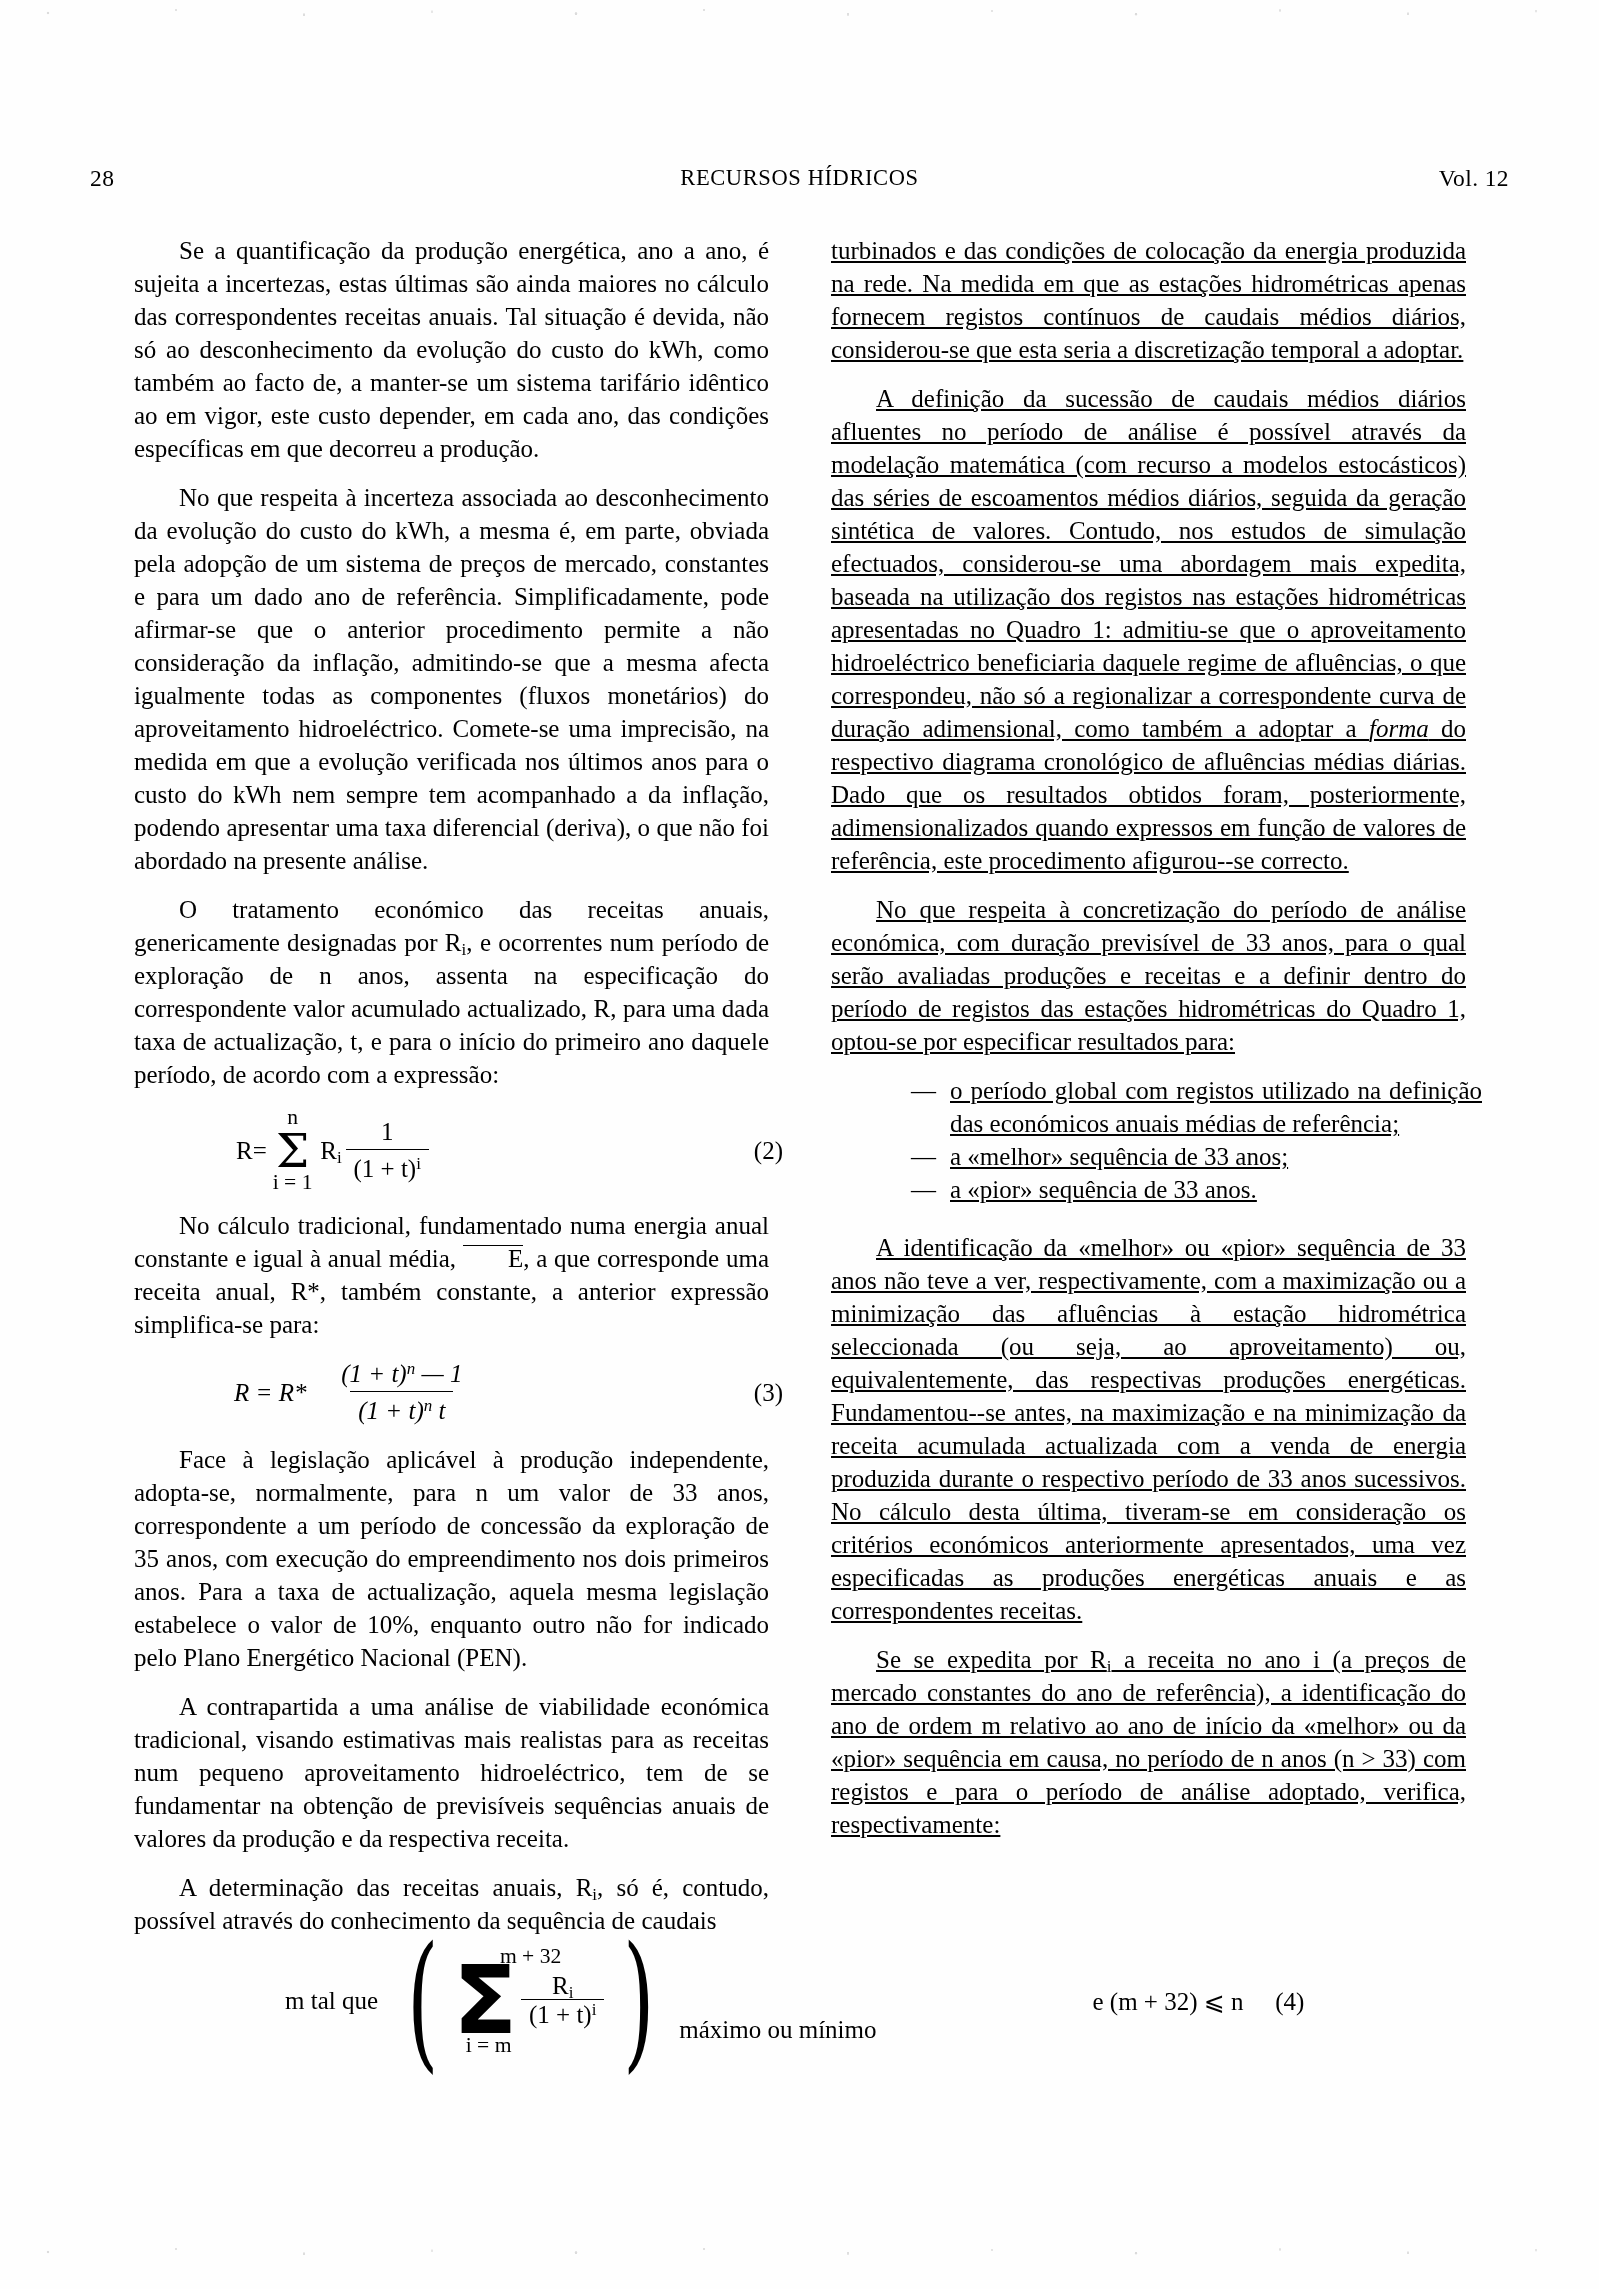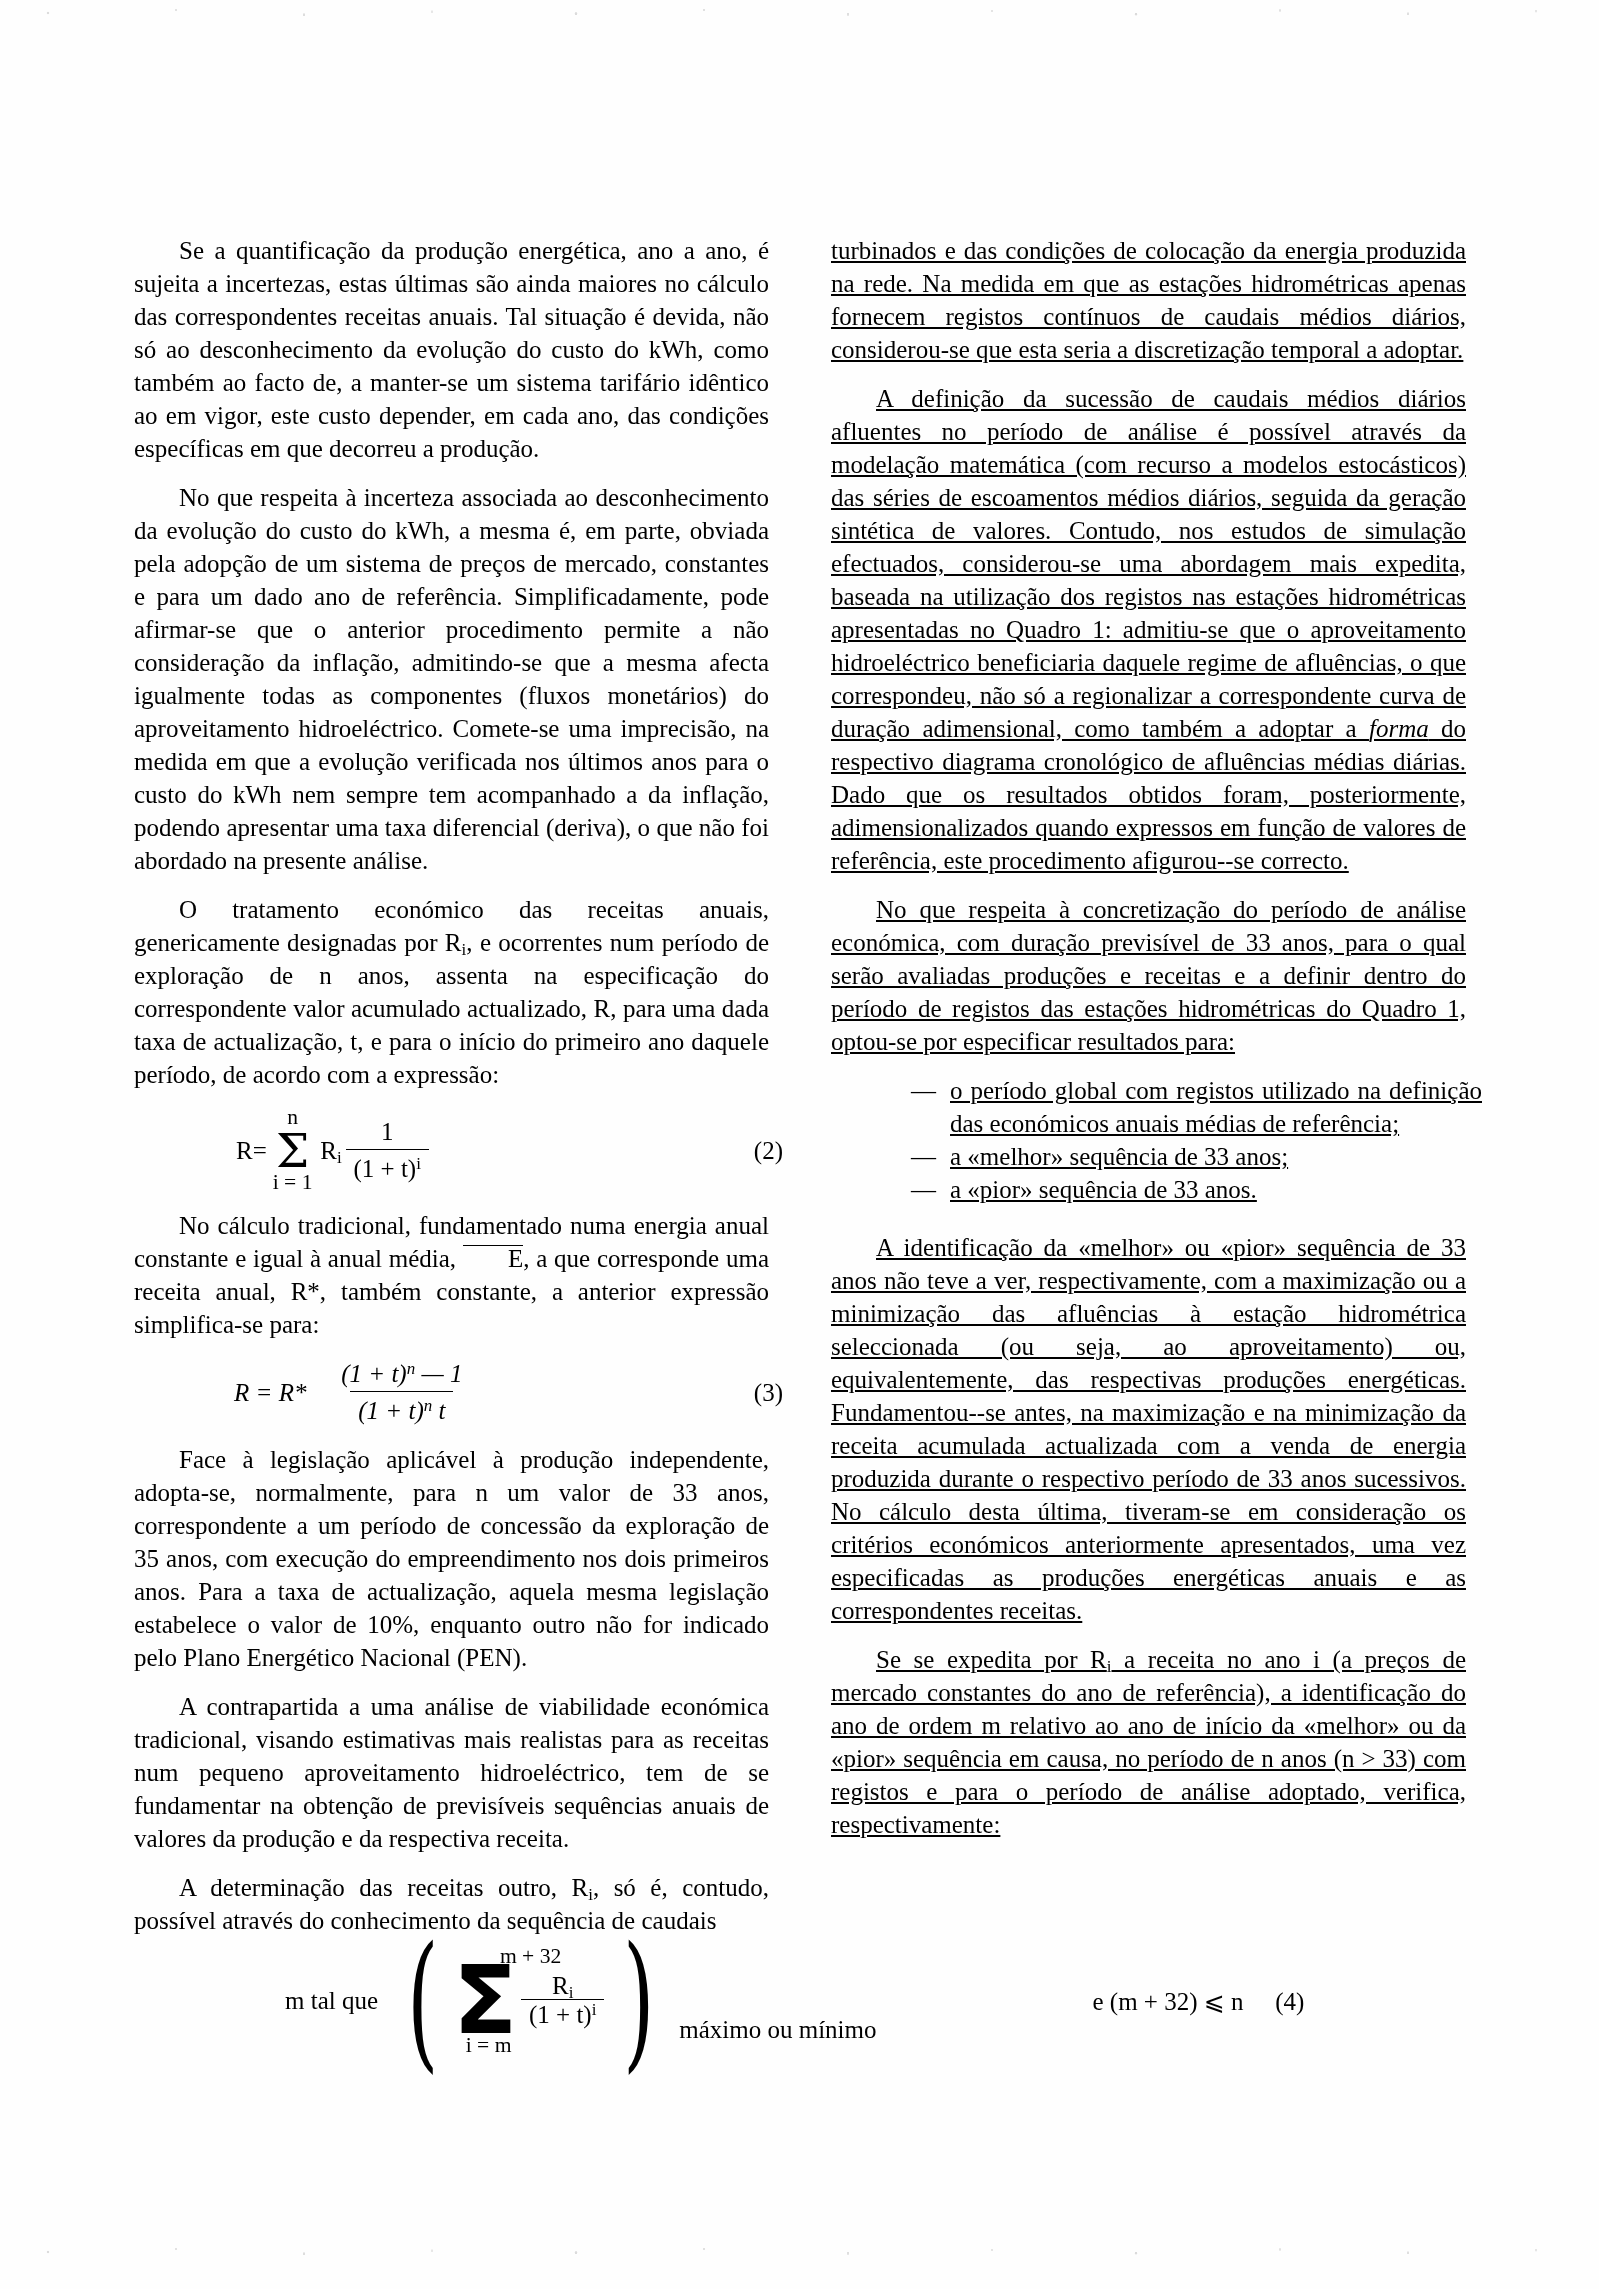--- a/index.html
+++ b/index.html
@@ -239,20 +239,25 @@
   }
 </style>
 </head>
 <body>
 
 <div class="page">
 
   <div class="scan-edge top"></div>
   <div class="scan-edge bottom"></div>
 
+  <div class="header">
+    <span class="page-num">28</span>
+    <span class="journal">RECURSOS HÍDRICOS</span>
+    <span class="vol">Vol. 12</span>
+  </div>
 
   <div class="col left">
 
     <p>Se a quantificação da produção energética, ano a ano, é sujeita a incertezas, estas últimas são ainda maiores no cálculo das correspondentes receitas anuais. Tal situação é devida, não só ao desconhecimento da evolução do custo do kWh, como também ao facto de, a manter-se um sistema tarifário idêntico ao em vigor, este custo depender, em cada ano, das condições específicas em que decorreu a produção.</p>
 
     <p>No que respeita à incerteza associada ao desconhecimento da evolução do custo do kWh, a mesma é, em parte, obviada pela adopção de um sistema de preços de mercado, constantes e para um dado ano de referência. Simplificadamente, pode afirmar-se que o anterior procedimento permite a não consideração da inflação, admitindo-se que a mesma afecta igualmente todas as componentes (fluxos monetários) do aproveitamento hidroeléctrico. Comete-se uma imprecisão, na medida em que a evolução verificada nos últimos anos para o custo do kWh nem sempre tem acompanhado a da inflação, podendo apresentar uma taxa diferencial (deriva), o que não foi abordado na presente análise.</p>
 
     <p><span>O tratamento económico das receitas anuais, genericamente designadas por R</span><sub>i</sub><span>, e ocorrentes num período de exploração de n anos, assenta na especificação do correspondente valor acumulado actualizado, R, para uma dada taxa de actualização, t, e para o início do primeiro ano daquele período, de acordo com a expressão:</span></p>
 
     <div class="eq-block" style="margin:13.7px 0 9.8px 0;">
@@ -282,21 +287,21 @@
           <span class="den"><span>(1 + t)</span><sup>n</sup><span> t</span></span>
         </span>
       </div>
       <span class="eq-num">(3)</span>
     </div>
 
     <p>Face à legislação aplicável à produção independente, adopta-se, normalmente, para n um valor de 33 anos, correspondente a um período de concessão da exploração de 35 anos, com execução do empreendimento nos dois primeiros anos. Para a taxa de actualização, aquela mesma legislação estabelece o valor de 10%, enquanto outro não for indicado pelo Plano Energético Nacional (PEN).</p>
 
     <p>A contrapartida a uma análise de viabilidade económica tradicional, visando estimativas mais realistas para as receitas num pequeno aproveitamento hidroeléctrico, tem de se fundamentar na obtenção de previsíveis sequências anuais de valores da produção e da respectiva receita.</p>
 
-    <p><span>A determinação das receitas outro, R</span><sub>i</sub><span>, só é, contudo, possível através do conhecimento da sequência de caudais</span></p>
+    <p><span>A determinação das receitas anuais, R</span><sub>i</sub><span>, só é, contudo, possível através do conhecimento da sequência de caudais</span></p>
 
   </div>
 
   <div class="col right">
 
     <p class="noindent">turbinados e das condições de colocação da energia produzida na rede. Na medida em que as estações hidrométricas apenas fornecem registos contínuos de caudais médios diários, considerou-se que esta seria a discretização temporal a adoptar.</p>
 
     <p><span>A definição da sucessão de caudais médios diários afluentes no período de análise é possível através da modelação matemática (com recurso a modelos estocásticos) das séries de escoamentos médios diários, seguida da geração sintética de valores. Contudo, nos estudos de simulação efectuados, considerou-se uma abordagem mais expedita, baseada na utilização dos registos nas estações hidrométricas apresentadas no Quadro 1: admitiu-se que o aproveitamento hidroeléctrico beneficiaria daquele regime de afluências, o que correspondeu, não só a regionalizar a correspondente curva de duração adimensional, como também a adoptar a </span><span class="ital">forma</span><span> do respectivo diagrama cronológico de afluências médias diárias. Dado que os resultados obtidos foram, posteriormente, adimensionalizados quando expressos em função de valores de referência, este procedimento afigurou--se correcto.</span></p>
 
     <p>No que respeita à concretização do período de análise económica, com duração previsível de 33 anos, para o qual serão avaliadas produções e receitas e a definir dentro do período de registos das estações hidrométricas do Quadro 1, optou-se por especificar resultados para:</p>

